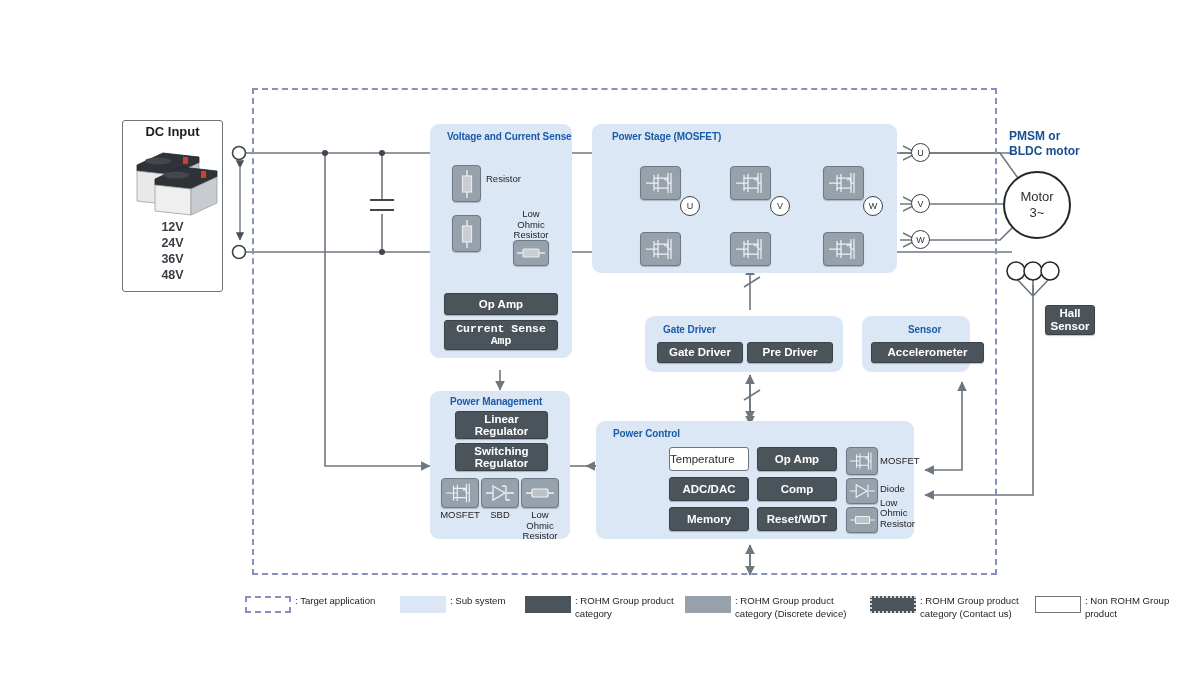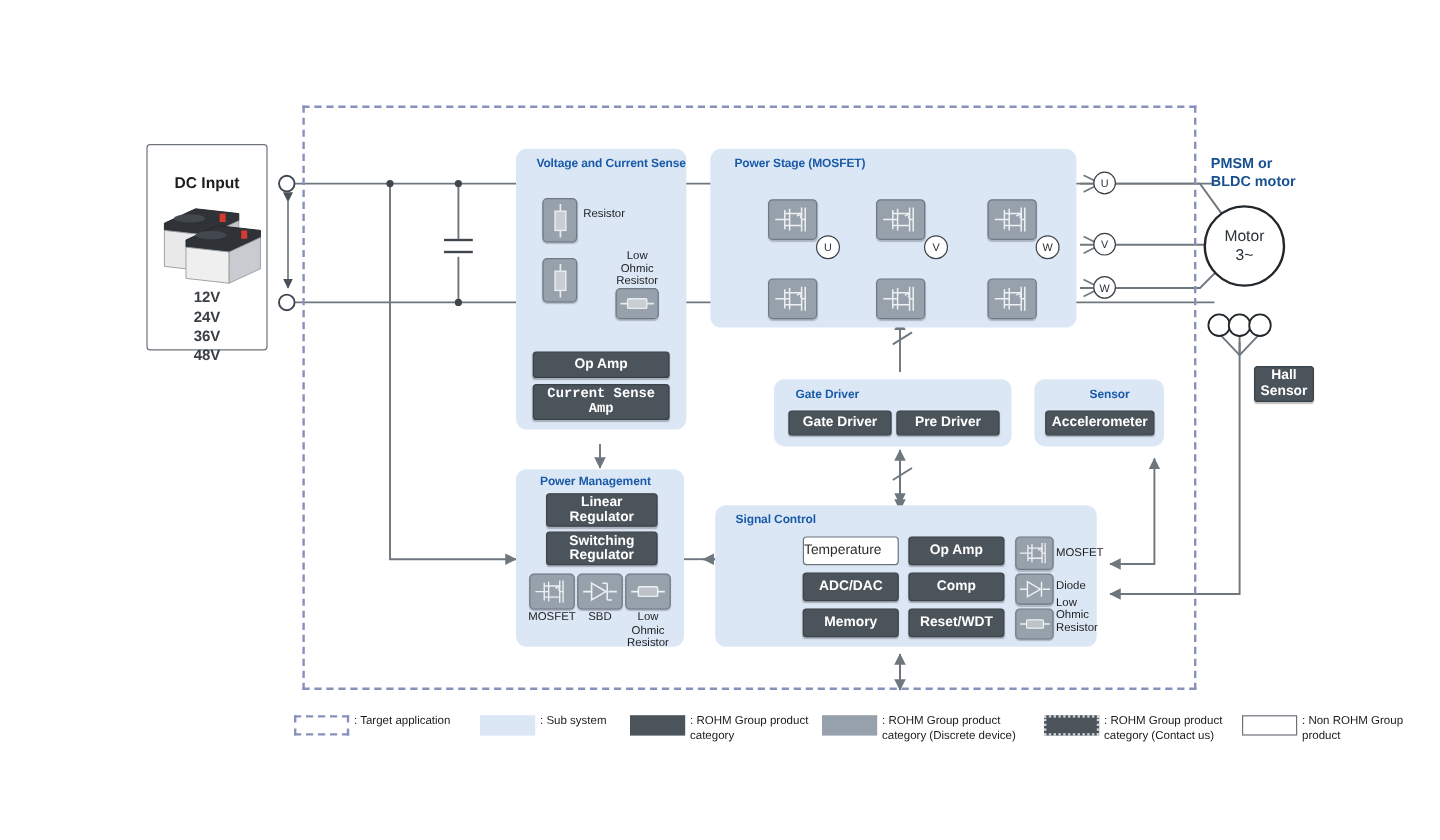--- a/index.html
+++ b/index.html
@@ -245,21 +245,21 @@
     <g fill="#ffffff" stroke="#22272b" stroke-width="1.5">
       <circle cx="1016" cy="271" r="9"></circle>
       <circle cx="1033" cy="271" r="9"></circle>
       <circle cx="1050" cy="271" r="9"></circle>
     </g>
   </svg>
 
   <div class="abs target-boundary" style="left:252px; top:88px; width:745px; height:487px;"></div>
 
   <div class="abs dc-panel" style="left:122px; top:120px; width:101px; height:172px;">
-    <div class="dc-title" style="margin-top:24px;">DC Input</div>
+    <div class="dc-title" style="margin-top:3px;">DC Input</div>
 
     <svg width="101" height="78" viewBox="0 0 101 78" style="display:block;">
       <g>
 
         <path d="M14,26 L40,14 L76,18 L76,24 L50,36 L14,32 Z" fill="#2f3338" stroke="#23272b" stroke-width="0.8"></path>
         <path d="M14,32 L50,36 L50,66 L14,62 Z" fill="#e9e9e9" stroke="#9aa0a6" stroke-width="0.8"></path>
         <path d="M50,36 L76,24 L76,54 L50,66 Z" fill="#c3c6ca" stroke="#9aa0a6" stroke-width="0.8"></path>
         <rect x="60" y="18" width="5" height="7" fill="#d63b2f"></rect>
         <ellipse cx="35" cy="22" rx="13" ry="3.4" fill="#43484e"></ellipse>
 
@@ -412,21 +412,21 @@
   <div class="abs subsys-title" style="left:653px; top:324px;">Gate Driver</div>
   <div class="abs rohm-box" style="left:657px; top:342px; width:86px; height:21px;">
     <span>Gate Driver</span>
   </div>
   <div class="abs rohm-box" style="left:747px; top:342px; width:86px; height:21px;">
     <span>Pre Driver</span>
   </div>
 
   <div class="abs subsys" style="left:862px; top:316px; width:108px; height:56px;"></div>
   <div class="abs subsys-title" style="left:898px; top:324px;">Sensor</div>
-  <div class="abs rohm-box" style="left:871px; top:342px; width:91px; height:21px;">
+  <div class="abs rohm-box" style="left:871px; top:342px; width:113px; height:21px;">
     <span>Accelerometer</span>
   </div>
 
   <div class="abs subsys" style="left:430px; top:391px; width:140px; height:148px;"></div>
   <div class="abs subsys-title" style="left:440px; top:396px;">Power Management</div>
   <div class="abs rohm-box" style="left:455px; top:411px; width:93px; height:28px; white-space:pre-line;">
     <span>Linear
 Regulator</span>
   </div>
   <div class="abs rohm-box" style="left:455px; top:443px; width:93px; height:28px; white-space:pre-line;">
@@ -464,21 +464,21 @@
     <svg width="30" height="16" viewBox="0 0 30 16">
       <path d="M1,8 H7 M23,8 H29" stroke="#eef1f4" stroke-width="1.4" fill="none"></path>
       <rect x="7" y="4" width="16" height="8" rx="1" fill="#bcc2c8" stroke="#eef1f4" stroke-width="1.2"></rect>
     </svg>
   </div>
   <div class="abs plain-label" style="left:514px; top:510px; width:52px; white-space:pre-line;">Low
 Ohmic
 Resistor</div>
 
   <div class="abs subsys" style="left:596px; top:421px; width:318px; height:118px;"></div>
-  <div class="abs subsys-title" style="left:603px; top:428px;">Signal Control</div>
+  <div class="abs subsys-title" style="left:603px; top:428px;">Power Control</div>
 
 
   <div class="abs nonrohm-box" style="left:669px; top:447px; width:80px; height:24px;">
     <span>Temperature</span>
   </div>
   <div class="abs rohm-box" style="left:669px; top:477px; width:80px; height:24px;">
     <span>ADC/DAC</span>
   </div>
   <div class="abs rohm-box" style="left:669px; top:507px; width:80px; height:24px;">
     <span>Memory</span>

